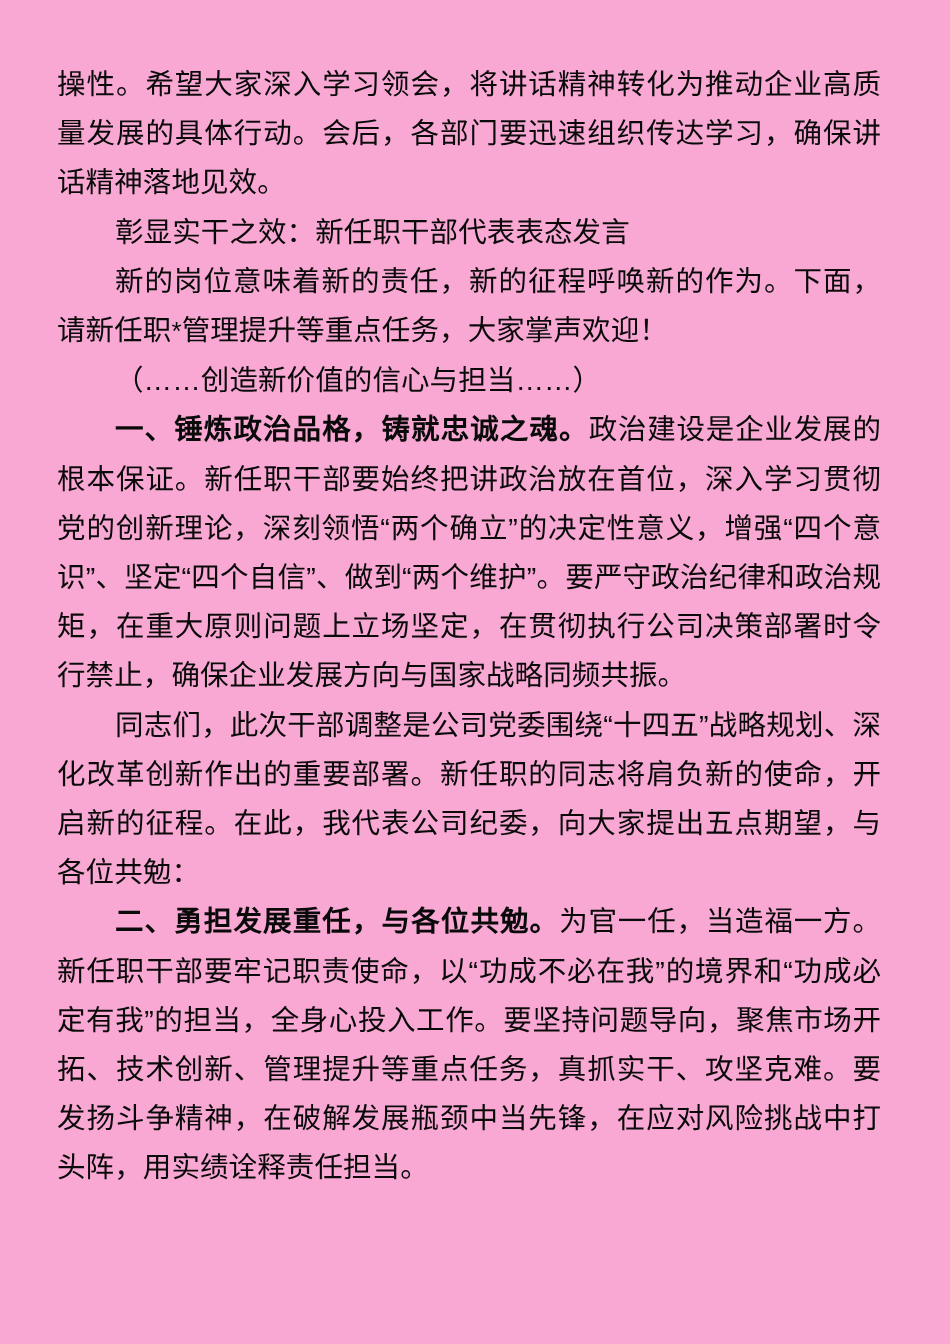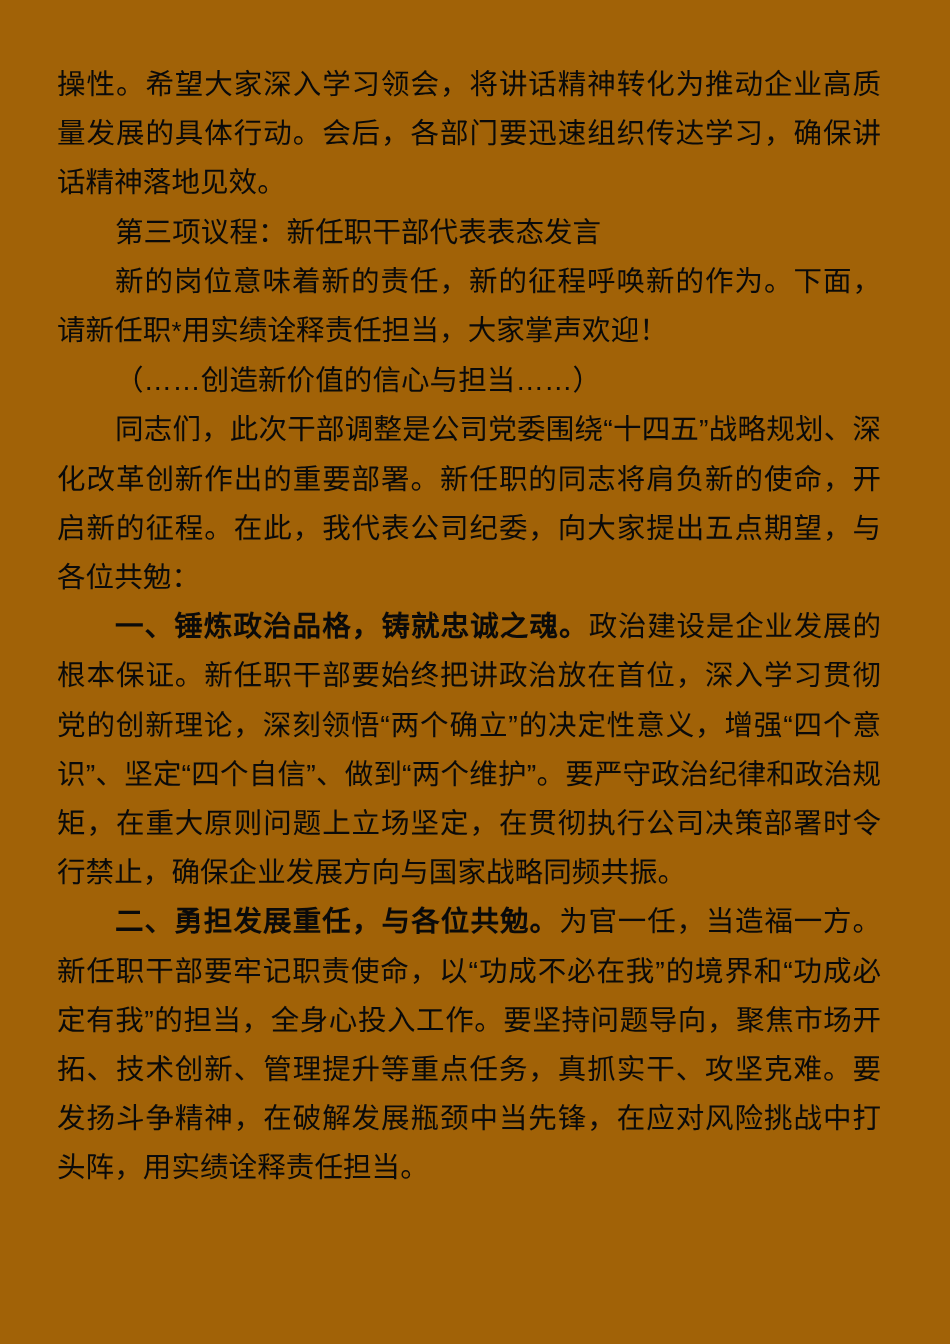--- a/index.html
+++ b/index.html
@@ -14,21 +14,21 @@
     overflow: hidden;
     font-family: "Liberation Sans", "DejaVu Sans", sans-serif;
     color: #000000;
     -webkit-font-smoothing: none;
   }
 
   #page {
     position: relative;
     width: 950px;
     height: 1344px;
-    background: #a16207;
+    background: #f9a8d4;
     box-sizing: border-box;
   }
 
   
   #doc-body {
     position: absolute;
     left: 57px;
     top: 60px;
     width: 824px;
   }
@@ -70,27 +70,27 @@
   }
 </style>
 </head>
 <body>
 
 <div id="page">
   <div id="doc-body">
 
     <p class="para">操性。希望大家深入学习领会，将讲话精神转化为推动企业高质量发展的具体行动。会后，各部门要迅速组织传达学习，确保讲话精神落地见效。</p>
 
-    <p class="para indent">第三项议程：新任职干部代表表态发言</p>
+    <p class="para indent">彰显实干之效：新任职干部代表表态发言</p>
 
-    <p class="para indent"><span>新的岗位意味着新的责任，新的征程呼唤新的作为。下面，请新任职</span><span class="star">*</span><span>用实绩诠释责任担当，大家掌声欢迎！</span></p>
+    <p class="para indent"><span>新的岗位意味着新的责任，新的征程呼唤新的作为。下面，请新任职</span><span class="star">*</span><span>管理提升等重点任务，大家掌声欢迎！</span></p>
 
     <p class="para indent">（……创造新价值的信心与担当……）</p>
 
 
+    <p class="para indent"><span class="heading-run">一、锤炼政治品格，铸就忠诚之魂。</span><span>政治建设是企业发展的根本保证。新任职干部要始终把讲政治放在首位，深入学习贯彻党的创新理论，深刻领悟“两个确立”的决定性意义，增强“四个意识”、坚定“四个自信”、做到“两个维护”。要严守政治纪律和政治规矩，在重大原则问题上立场坚定，在贯彻执行公司决策部署时令行禁止，确保企业发展方向与国家战略同频共振。</span></p>
+
     <p class="para indent">同志们，此次干部调整是公司党委围绕“十四五”战略规划、深化改革创新作出的重要部署。新任职的同志将肩负新的使命，开启新的征程。在此，我代表公司纪委，向大家提出五点期望，与各位共勉：</p>
-
-    <p class="para indent"><span class="heading-run">一、锤炼政治品格，铸就忠诚之魂。</span><span>政治建设是企业发展的根本保证。新任职干部要始终把讲政治放在首位，深入学习贯彻党的创新理论，深刻领悟“两个确立”的决定性意义，增强“四个意识”、坚定“四个自信”、做到“两个维护”。要严守政治纪律和政治规矩，在重大原则问题上立场坚定，在贯彻执行公司决策部署时令行禁止，确保企业发展方向与国家战略同频共振。</span></p>
 
     <p class="para indent"><span class="heading-run">二、勇担发展重任，与各位共勉。</span><span>为官一任，当造福一方。新任职干部要牢记职责使命，以“功成不必在我”的境界和“功成必定有我”的担当，全身心投入工作。要坚持问题导向，聚焦市场开拓、技术创新、管理提升等重点任务，真抓实干、攻坚克难。要发扬斗争精神，在破解发展瓶颈中当先锋，在应对风险挑战中打头阵，用实绩诠释责任担当。</span></p>
 
   </div>
 </div>
 
 </body></html>

